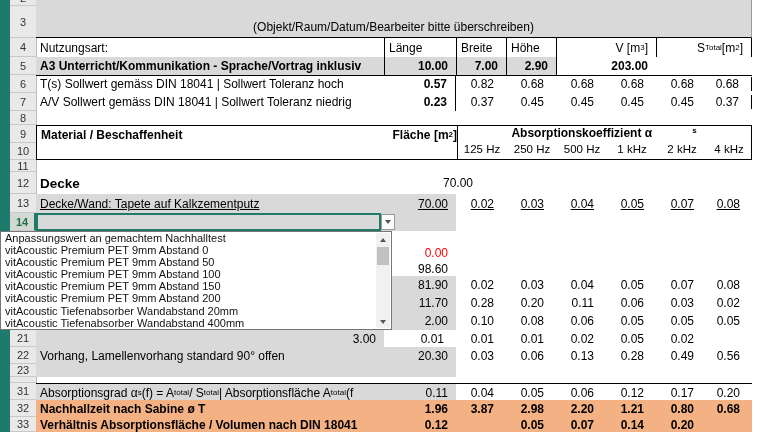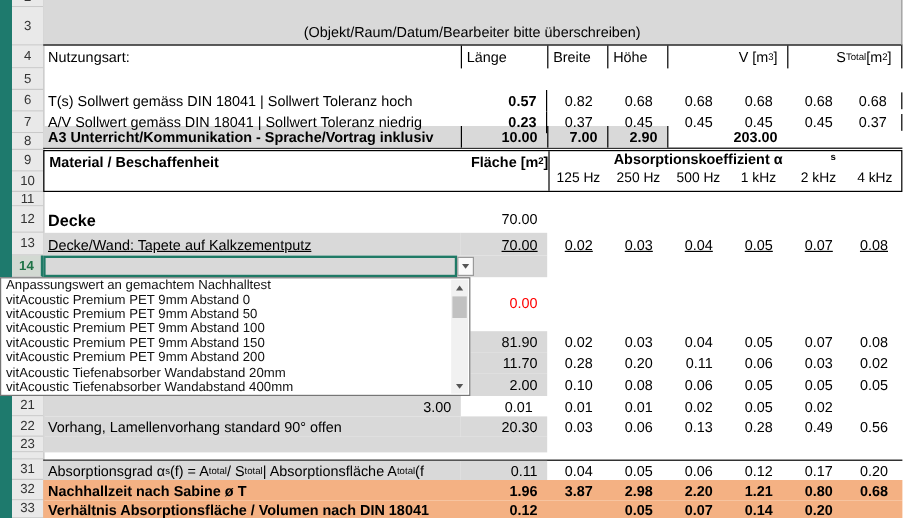--- a/index.html
+++ b/index.html
@@ -100,21 +100,21 @@
     </div>
     <div class="bl br jr num">
       <span>S</span>
         <span class="sub">Total</span>
         <span> [m</span>
         <span class="sup">2</span>
         <span>]</span>
     </div>
   </div>
 
-  <div class="crow g6" style="top:57px;height:18px;border-bottom:1px solid #000;box-sizing:content-box;margin-top:48px;">
+  <div class="crow g6" style="top:57px;height:18px;border-bottom:1px solid #000;box-sizing:content-box;">
     <div class="lab b gfill cellflex">A3 Unterricht/Kommunikation - Sprache/Vortrag inklusiv</div>
     <div class="bl jr num b gfill">10.00</div>
     <div class="bl jr num b gfill">7.00</div>
     <div class="bl jr num b gfill">2.90</div>
     <div class="bl jr num b">203.00</div>
   </div>
 
   <div class="crow g8" style="top:75px;height:18px;">
     <div class="lab">T(s) Sollwert gemäss DIN 18041 | Sollwert Toleranz hoch</div>
     <div class="num b" style="border-right:1px solid #000;height:100%;display:flex;align-items:center;justify-content:flex-end;">0.57</div>
@@ -154,21 +154,21 @@
     <div class="freqrow">
       <div class="freqcell">125 Hz</div>
       <div class="freqcell">250 Hz</div>
       <div class="freqcell">500 Hz</div>
       <div class="freqcell">1 kHz</div>
       <div class="freqcell">2 kHz</div>
       <div class="freqcell">4 kHz</div>
     </div>
   </div>
 
-  <div class="crow g8" style="top:172px;height:22px;">
+  <div class="crow g8" style="top:172px;height:22px;gap:25px;">
     <div class="lab b" style="font-size:13.5px;">Decke</div>
     <div class="num">70.00</div>
     <div></div>
       <div></div>
       <div></div>
       <div></div>
       <div></div>
       <div></div>
   </div>
 
@@ -186,20 +186,30 @@
   <div style="position:absolute;left:36px;top:213px;width:420px;height:18px;background:#d9d9d9;"></div>
 
   <div class="selcell"></div>
   <div class="ddbtn">
       <span class="tri-down"></span>
     </div>
 
   <div class="crow g8" style="top:245px;height:16px;">
     <div></div>
     <div class="num red">0.00</div>
+    <div></div>
+      <div></div>
+      <div></div>
+      <div></div>
+      <div></div>
+      <div></div>
+  </div>
+  <div class="crow g8" style="top:261px;height:15px;">
+    <div></div>
+    <div class="num">98.60</div>
     <div></div>
       <div></div>
       <div></div>
       <div></div>
       <div></div>
       <div></div>
   </div>
   <div class="crow g8" style="top:276px;height:18px;">
     <div class="gfill cellflex"></div>
     <div class="num gfill cellflex jr">81.90</div>

